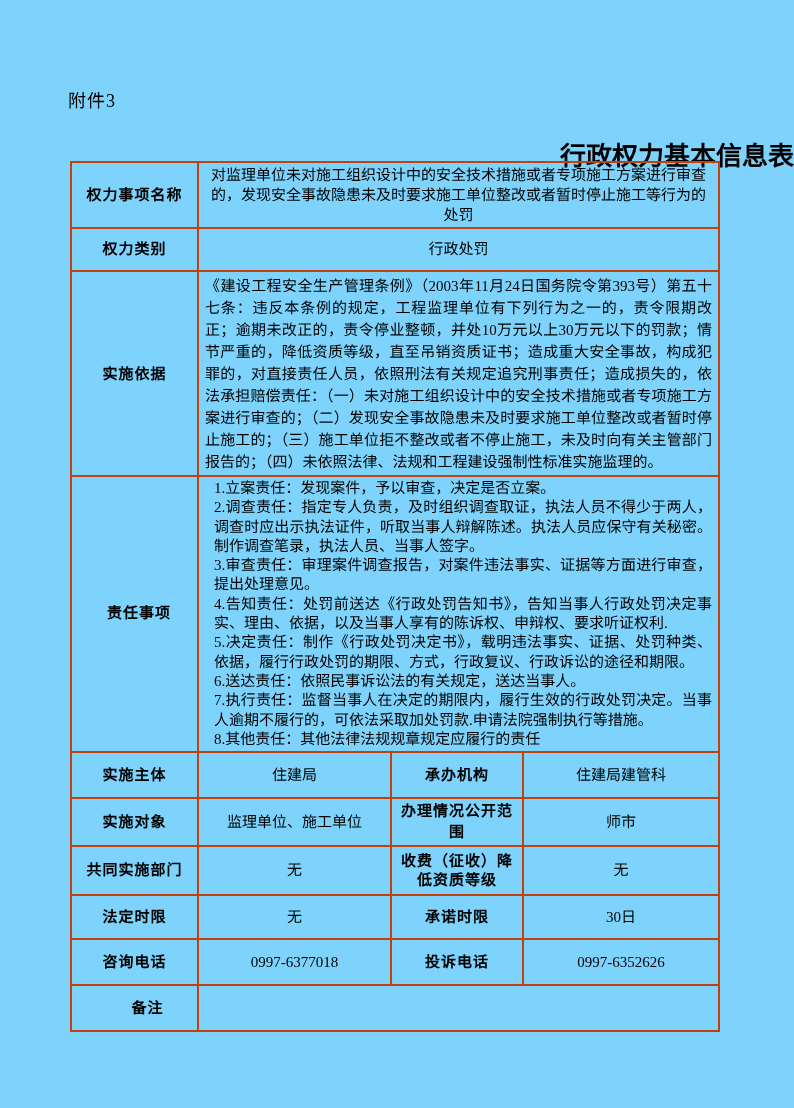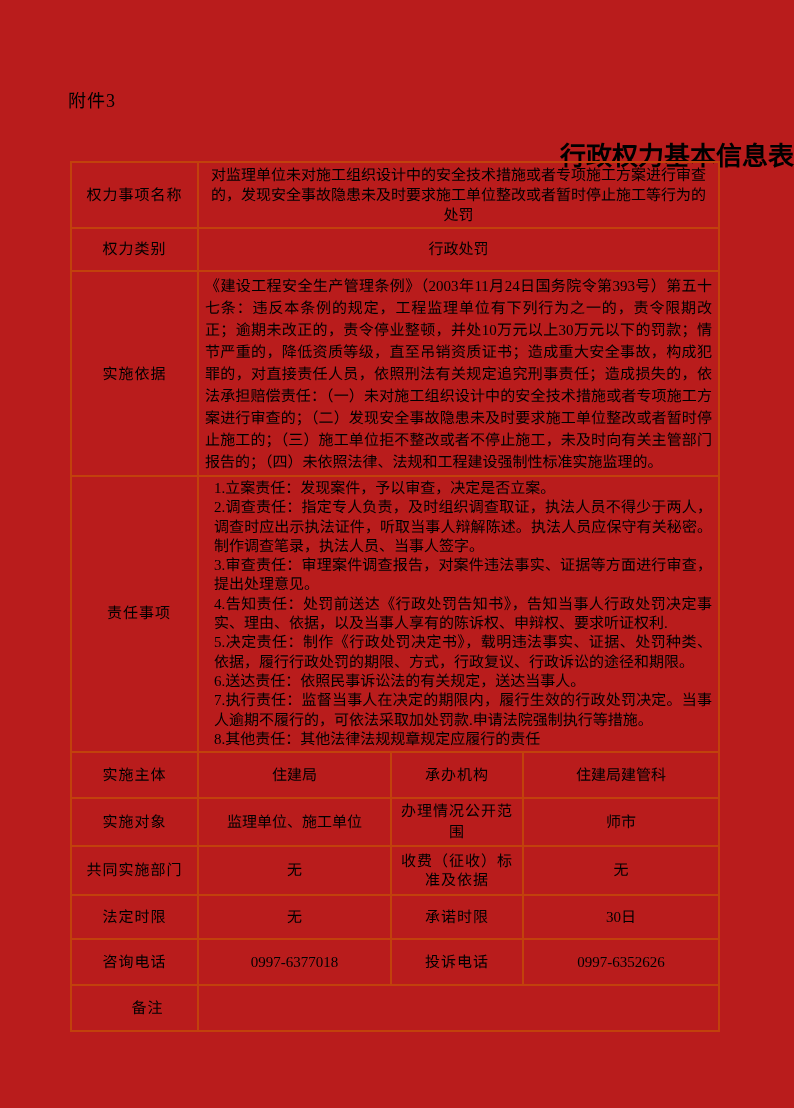--- a/index.html
+++ b/index.html
@@ -11,21 +11,21 @@
     width: 794px;
     height: 1108px;
     overflow: hidden;
     font-family: "Liberation Serif", "DejaVu Serif", serif;
     color: #000000;
   }
   .page {
     position: relative;
     width: 794px;
     height: 1108px;
-    background: #b91c1c;
+    background: #7dd3fc;
   }
   .attachment {
     position: absolute;
     left: 68px;
     top: 86px;
     font-size: 18px;
     letter-spacing: 1px;
   }
   .doc-title {
     position: absolute;
@@ -52,20 +52,21 @@
     padding: 2px 6px;
     line-height: 21px;
   }
   col.c1 { width: 127px; }
   col.c2 { width: 193px; }
   col.c3 { width: 132px; }
   col.c4 { width: 196px; }
   td.label {
     text-align: center;
     letter-spacing: 1px;
+    font-weight: bold;
   }
   td.center {
     text-align: center;
   }
   td.longtext {
     text-align: justify;
     padding: 4px 7px;
   }
   tr.r-name    td { height: 59px; line-height: 20px; }
   tr.r-type    td { height: 37px; }
@@ -136,21 +137,21 @@
     <tr class="r-target">
       <td class="label">实施对象</td>
       <td class="center">监理单位、施工单位</td>
       <td class="label">办理情况公开范围</td>
       <td class="center">师市</td>
     </tr>
 
     <tr class="r-joint">
       <td class="label">共同实施部门</td>
       <td class="center">无</td>
-      <td class="label">收费（征收）标准及依据</td>
+      <td class="label">收费（征收）降低资质等级</td>
       <td class="center">无</td>
     </tr>
 
     <tr class="r-limit">
       <td class="label">法定时限</td>
       <td class="center">无</td>
       <td class="label">承诺时限</td>
       <td class="center">30日</td>
     </tr>
 

